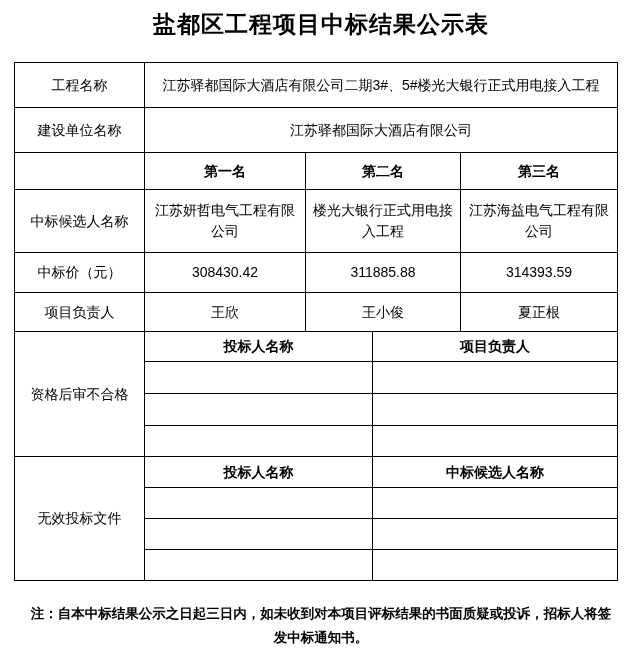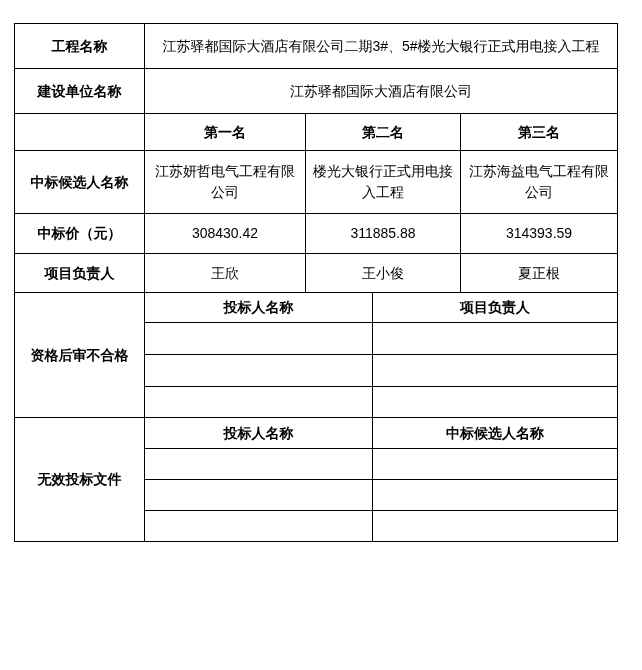--- a/index.html
+++ b/index.html
@@ -34,21 +34,21 @@
     border: 1.5px solid #000;
     text-align: center;
     vertical-align: middle;
     font-size: 14px;
     line-height: 1.5;
     padding: 2px 5px;
     overflow: hidden;
     word-break: break-all;
   }
   td.label-cell {
-    font-weight: bold;
+    font-weight: normal;
     font-size: 14px;
   }
   td.header-cell {
     font-weight: bold;
     font-size: 14px;
   }
   td.value-cell {
     font-weight: normal;
   }
   .note {
@@ -57,20 +57,21 @@
     font-size: 13.5px;
     font-weight: bold;
     line-height: 1.75;
   }
 </style>
 </head>
 <body>
 
 <div class="page">
 
+  <div class="doc-title">盐都区工程项目中标结果公示表</div>
 
   <table class="result-table">
     <colgroup>
       <col style="width:130px">
       <col style="width:161px">
       <col style="width:67px">
       <col style="width:88px">
       <col style="width:157px">
     </colgroup>
 
@@ -144,14 +145,15 @@
       <td class="value-cell" colspan="2"></td>
       <td class="value-cell" colspan="2"></td>
     </tr>
     <tr style="height:31px">
       <td class="value-cell" colspan="2"></td>
       <td class="value-cell" colspan="2"></td>
     </tr>
   </tbody>
     </table>
 
+  <div class="note">注：自本中标结果公示之日起三日内，如未收到对本项目评标结果的书面质疑或投诉，招标人将签发中标通知书。</div>
 
 </div>
 
 </body></html>

